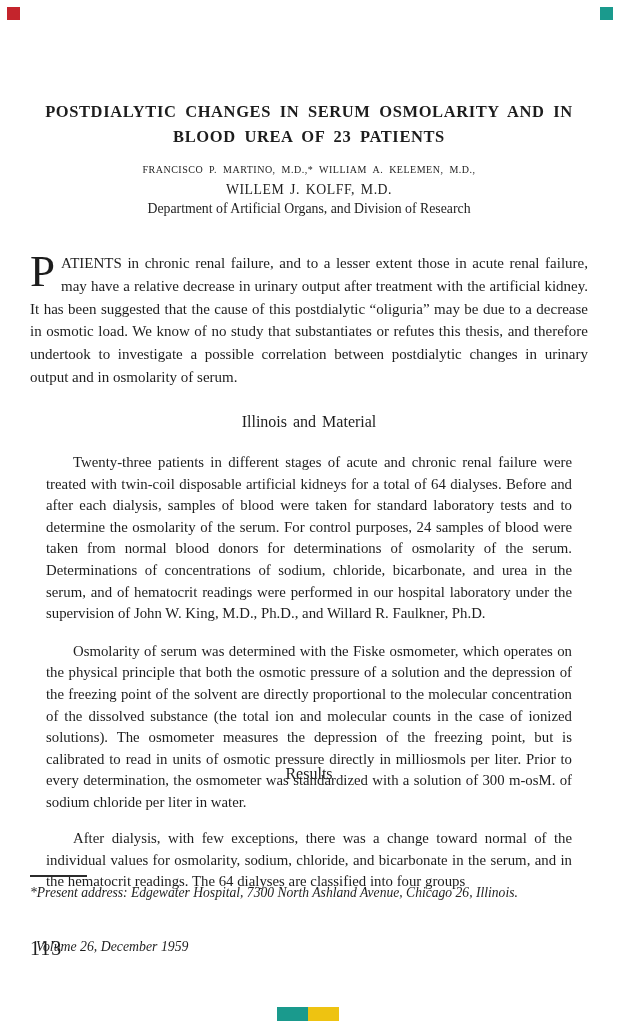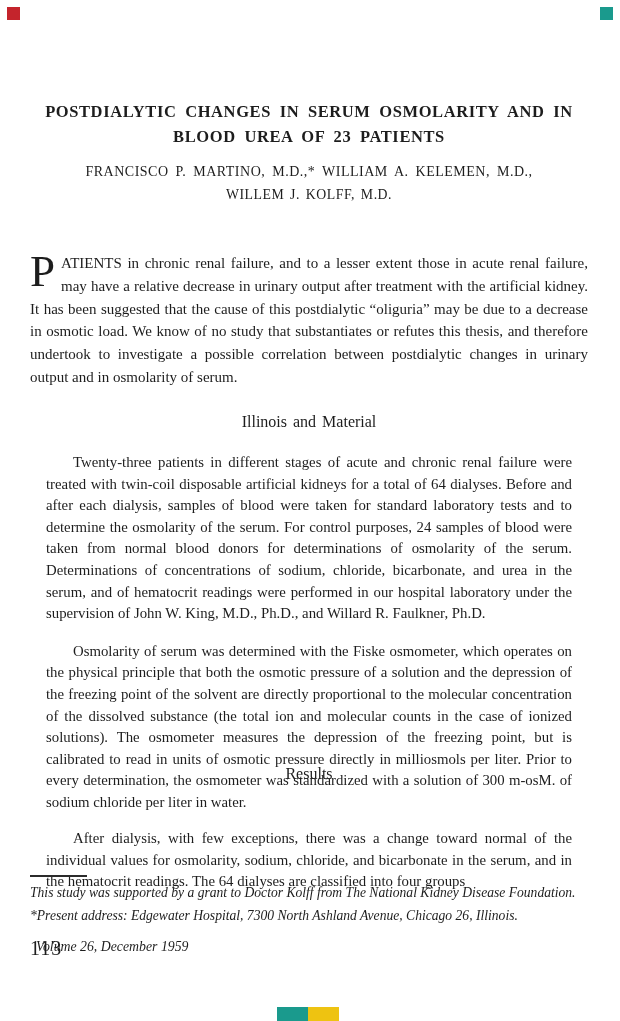--- a/index.html
+++ b/index.html
@@ -13,21 +13,21 @@
   .mark { position:absolute; }
   .mark-tl { left:7px; top:7px; width:13px; height:13px; }
   .mark-tr { left:600px; top:7px; width:13px; height:13px; }
   .mark-bc1 { left:277px; top:1007px; width:31px; height:14px; }
   .mark-bc2 { left:308px; top:1007px; width:31px; height:14px; }
 
   .masthead { position:absolute; left:30px; width:558px; top:99px; text-align:center; }
   .title { margin:0; font-size:16.5px; font-weight:bold; letter-spacing:0.6px;
            word-spacing:4px; line-height:25px; }
   .title-line { display:block; white-space:nowrap; }
-  .authors { margin-top:15px; font-size:14px; letter-spacing:0.5px; word-spacing:3px; white-space:nowrap; }
+  .authors { margin-top:15px; font-size:10px; letter-spacing:0.5px; word-spacing:3px; white-space:nowrap; }
   .and { margin-top:8px; font-size:13.5px; }
   .author2 { margin-top:7px; font-size:13.8px; letter-spacing:0.5px; word-spacing:2px; }
   .affiliation { margin-top:3px; font-size:13.8px; }
 
   .col { position:absolute; left:30px; width:558px; text-align:justify;
          font-size:14.8px; line-height:21.6px; }
   #intro-block { top:252px; line-height:22.8px; font-size:15px; }
   .dropcap { float:left; font-size:45px; line-height:38px; height:40px;
              padding:0 6px 0 0; font-weight:500; }
   #methods-heading { top:411px; }
@@ -59,20 +59,21 @@
   <div class="mark mark-bc1" style="background: rgb(26, 154, 141);"></div>
   <div class="mark mark-bc2" style="background: rgb(238, 195, 17);"></div>
 
   <header class="masthead">
     <h1 class="title">
       <span class="title-line">POSTDIALYTIC CHANGES IN SERUM OSMOLARITY AND IN</span>
       <span class="title-line">BLOOD UREA OF 23 PATIENTS</span>
     </h1>
     <div class="authors">FRANCISCO P. MARTINO, M.D.,* WILLIAM A. KELEMEN, M.D.,</div>
     <div class="author2">WILLEM J. KOLFF, M.D.</div>
+    <div class="affiliation">Department of Artificial Organs, and Division of Research</div>
   </header>
 
   <div class="col" id="intro-block">
     <p class="para nofirst" style="margin:0">
       <span class="dropcap">P</span><span>ATIENTS in chronic renal failure, and to a lesser extent those in acute renal failure, may have a relative decrease in urinary output after treatment with the artificial kidney. It has been suggested that the cause of this postdialytic “oliguria” may be due to a decrease in osmotic load. We know of no study that substantiates or refutes this thesis, and therefore undertook to investigate a possible correlation between postdialytic changes in urinary output and in osmolarity of serum.</span>
     </p>
   </div>
 
   <div class="col" id="methods-heading">
     <h2 class="sec">Illinois and Material</h2>
@@ -87,21 +88,20 @@
     <h2 class="sec">Results</h2>
   </div>
 
   <div class="col" id="results-body">
     <p class="para">After dialysis, with few exceptions, there was a change toward normal of the individual values for osmolarity, sodium, chloride, and bicarbonate in the serum, and in the hematocrit readings.  The 64 dialyses are classified into four groups</p>
   </div>
 
   <div class="fn-rule"></div>
 
   <div class="footnotes">
-    <p class="fn">This study was supported by a grant to Doctor Kolff from The National Kidney Disease Foundation.</p>
     <p class="fn">*Present address: Edgewater Hospital, 7300 North Ashland Avenue, Chicago 26, Illinois.</p>
   </div>
 
   <footer class="page-footer">
     <span class="folio">113</span>
     <span class="vol">Volume 26, December 1959</span>
   </footer>
 
 </div>
 

